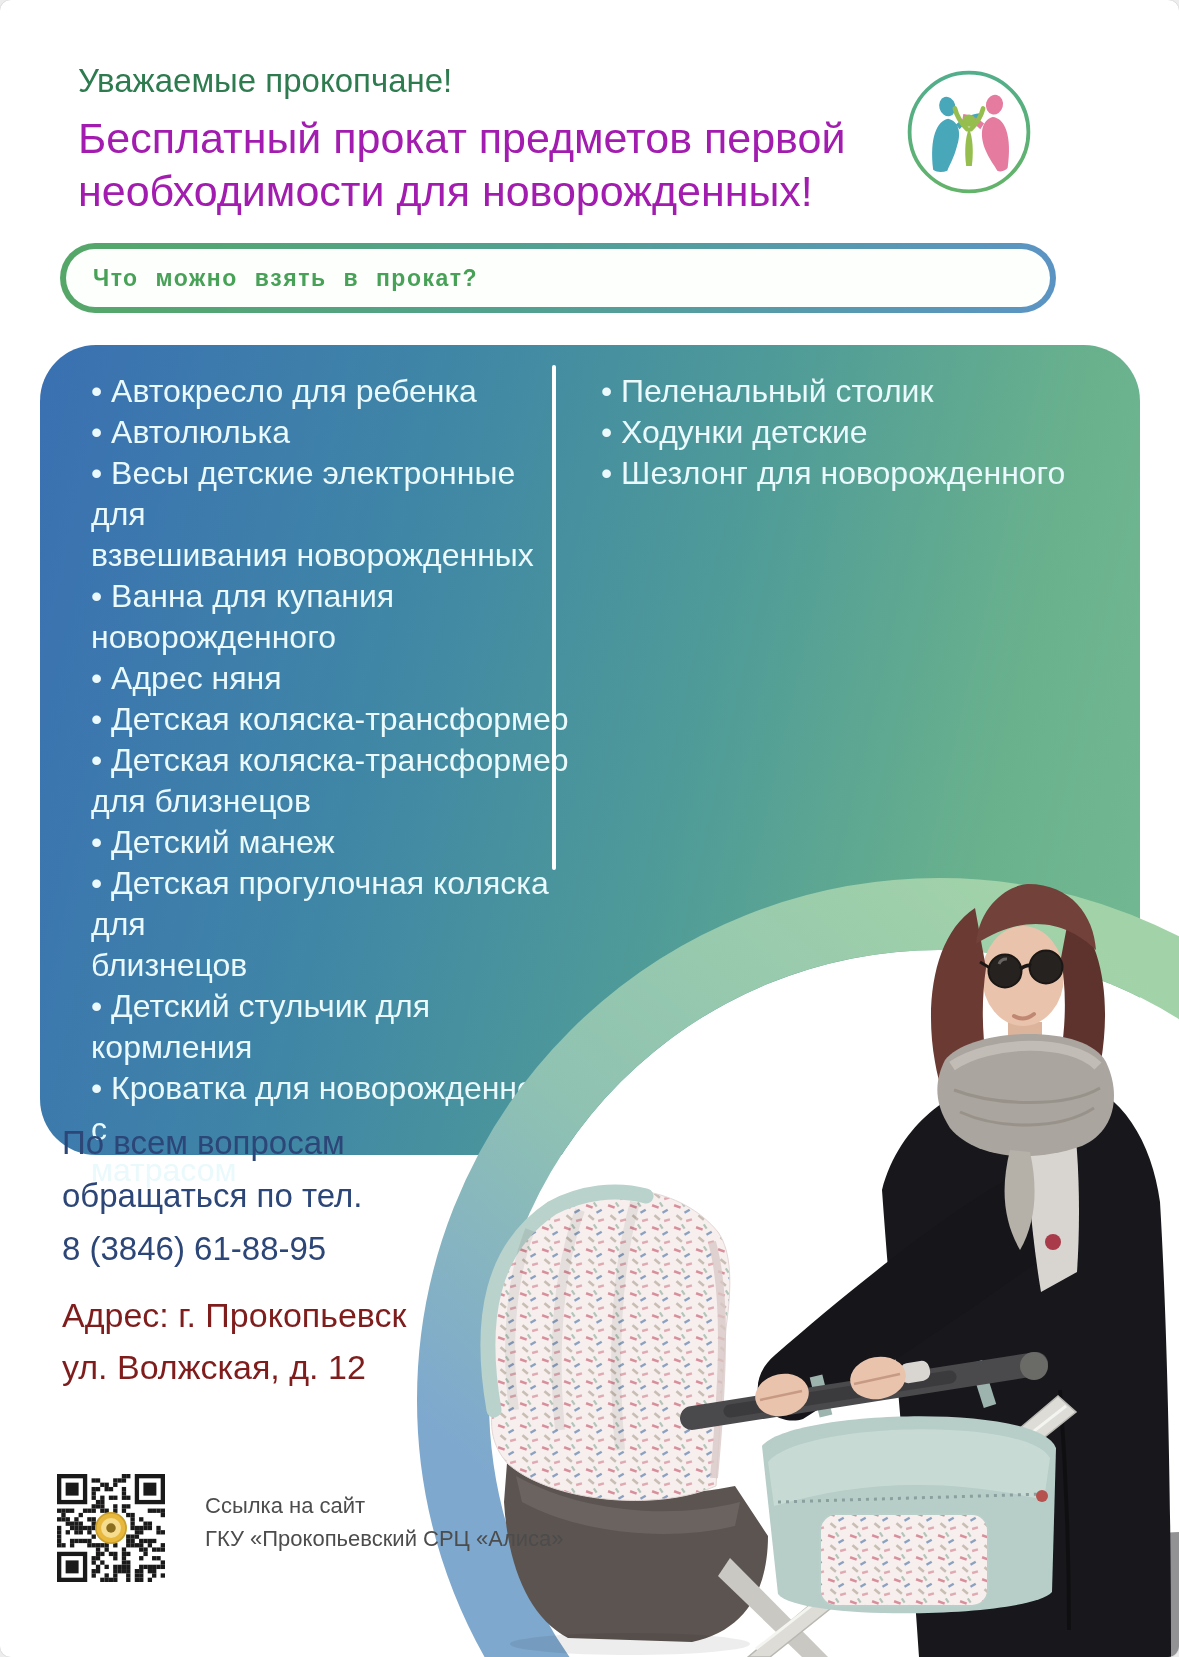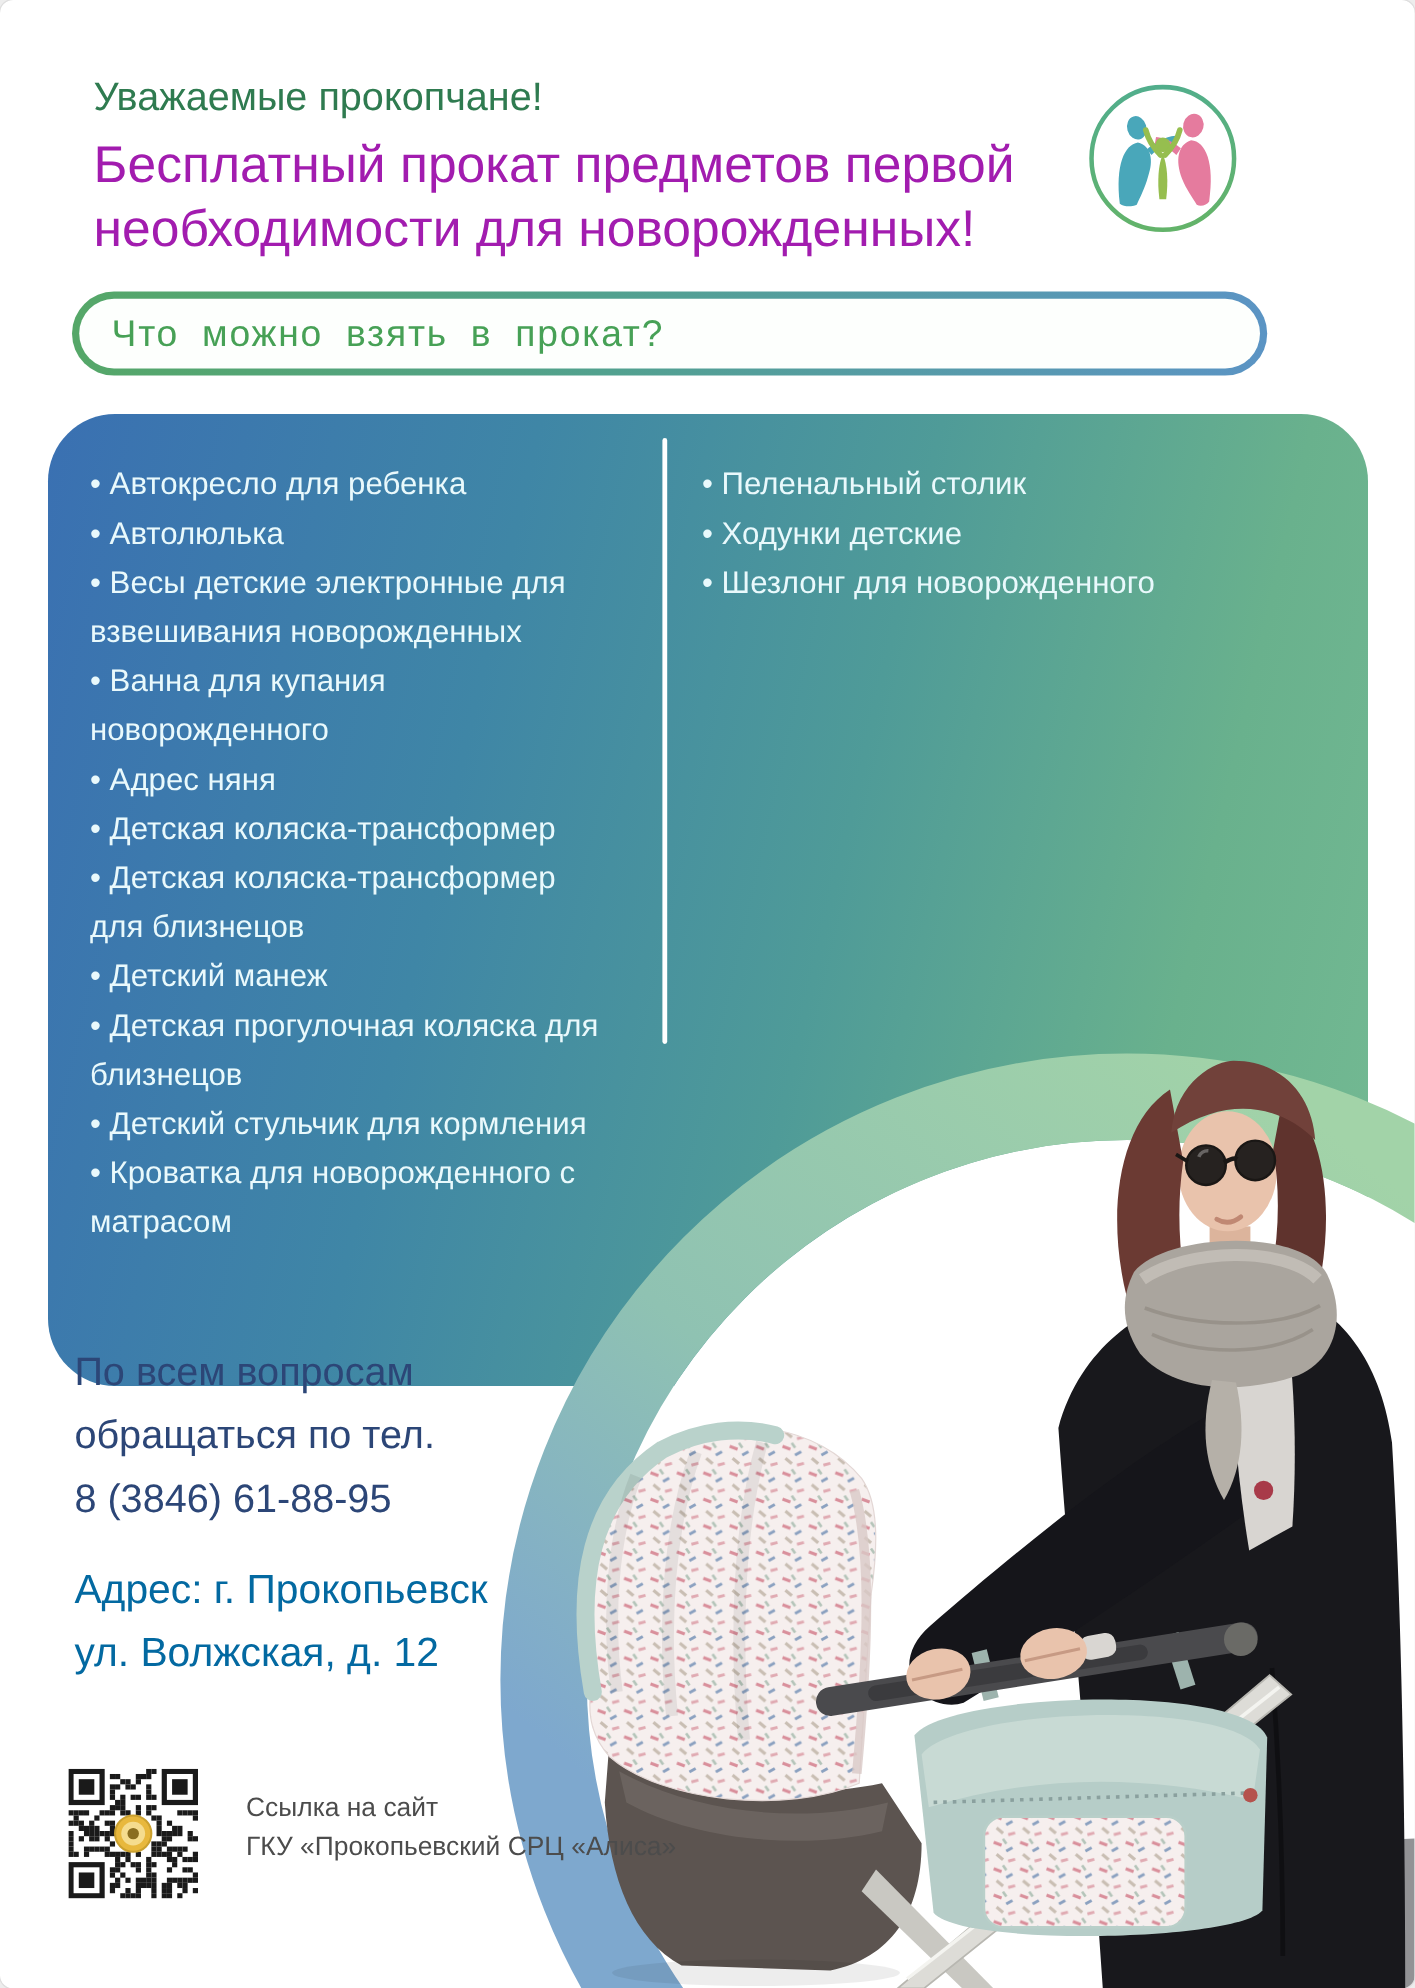--- a/index.html
+++ b/index.html
@@ -17,40 +17,40 @@
   
   .banner {
     position:absolute; left:60px; top:243px; width:996px; height:70px; z-index:5;
     border-radius:36px; padding:6px; box-sizing:border-box;
     background:linear-gradient(90deg,#55a768 0%,#52a18f 45%,#5b94c4 100%);
   }
   .banner-inner {
     width:100%; height:100%; border-radius:30px; background:#fdfffd;
     display:flex; align-items:center; padding-left:27px; box-sizing:border-box;
   }
-  .banner-title { color:#47a156; font-size:31px; font-weight:normal; letter-spacing:1.5px; word-spacing:9px; }
+  .banner-title { color:#47a156; font-size:23px; font-weight:bold; letter-spacing:1.5px; word-spacing:9px; }
   
   .panel {
     position:absolute; left:40px; top:345px; width:1100px; height:810px; z-index:1;
     border-radius:56px;
     background:linear-gradient(103deg,#3a70b2 0%,#3f86a6 32%,#4f9b98 58%,#69b18d 82%,#74ba93 100%);
   }
-  .col { position:absolute; top:38px; color:#e9f9fc; font-size:26px; line-height:41px; }
+  .col { position:absolute; top:26px; color:#e9f9fc; font-size:32px; line-height:41px;margin-left:16px; }
   .col-left  { left:35px;  width:480px; }
   .col-right { left:545px; width:530px; }
   .item { white-space:pre-line; }
   .item::before { content:"\2022\00a0"; }
   .divider { position:absolute; left:512px; top:20px; width:4px; height:505px; background:#ffffff; border-radius:2px; }
   
   .ring-svg  { position:absolute; left:0; top:0; z-index:2; pointer-events:none; }
   .photo-svg { position:absolute; left:430px; top:850px; z-index:3; pointer-events:none; }
   
   .contact { position:absolute; left:62px; top:1116px; z-index:4; }
   .c-navy { color:#2c4677; font-size:33px; line-height:53px; }
-  .address { margin-top:24px; color:#0369a1; font-size:34px; line-height:52px; }
+  .address { margin-top:14px; color:#7f1d1d; font-size:34px; line-height:52px; }
   
   .qr-row { position:absolute; left:57px; top:1474px; display:flex; gap:40px; z-index:4; }
   .qr-box { width:108px; height:108px; }
   .qr-caption { margin-top:15px; color:#4c4c4c; font-size:22px; line-height:33px; }
 </style>
 </head>
 <body>
 
 <div class="page">
 

